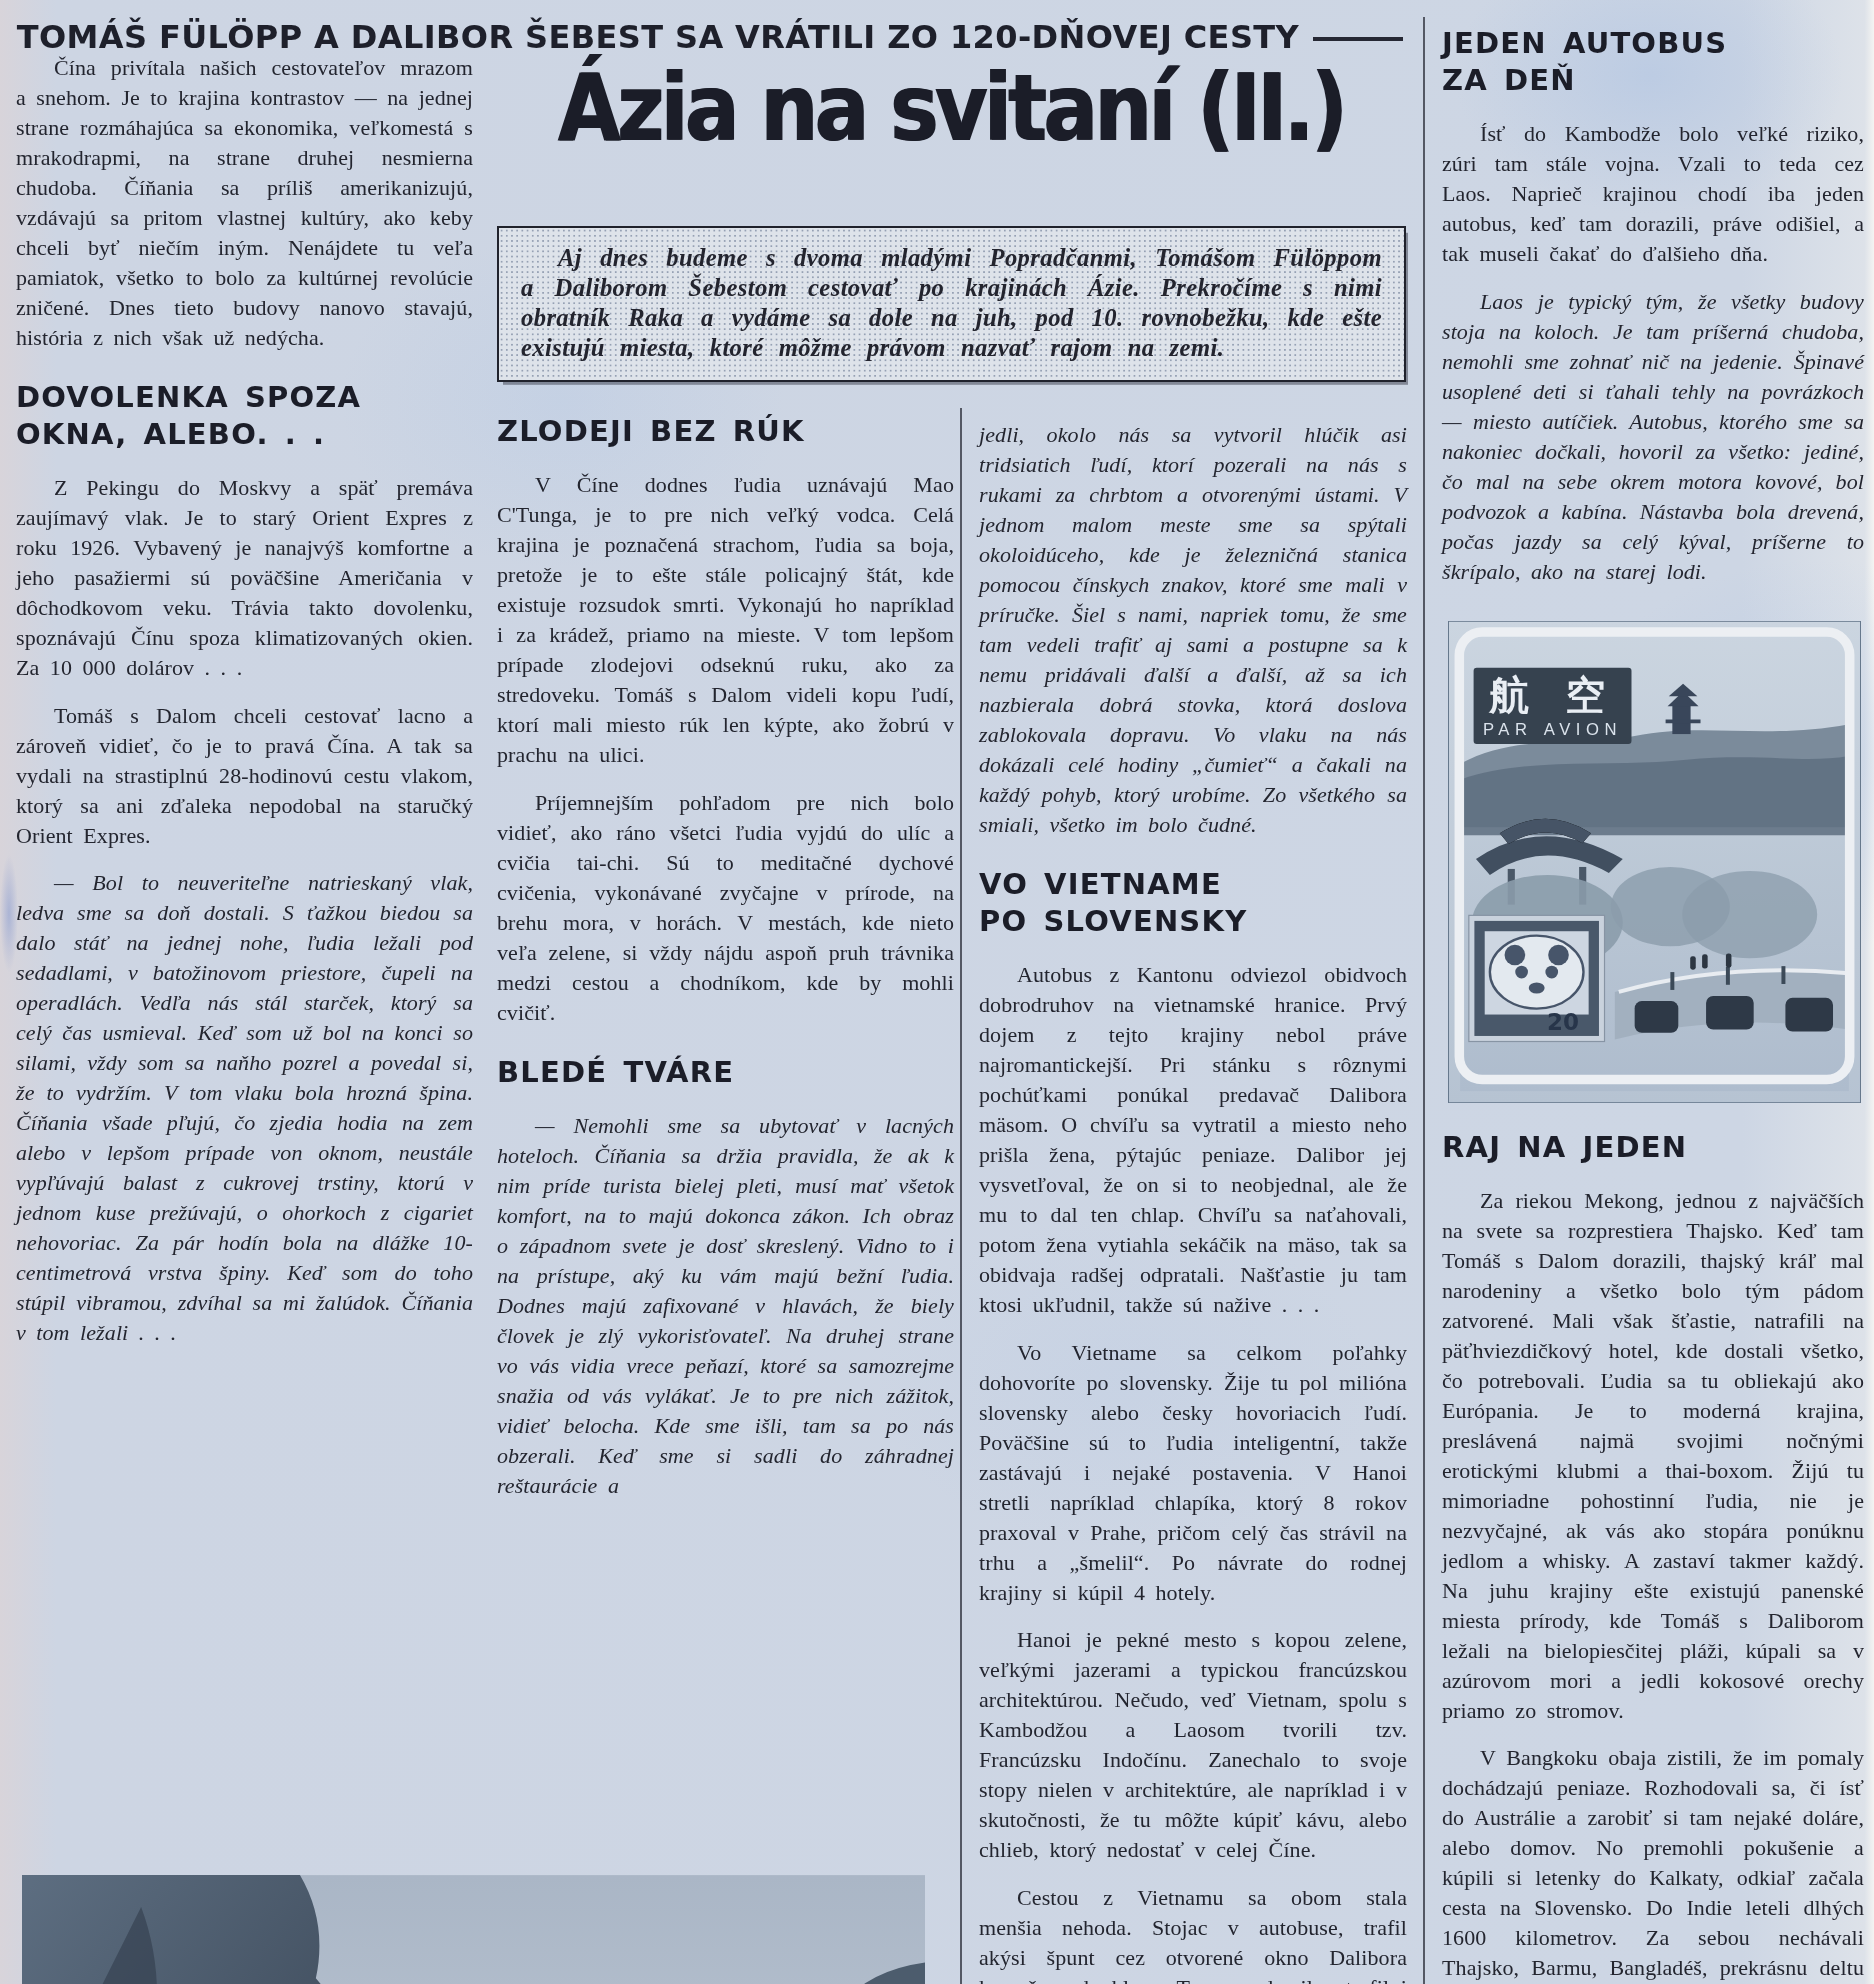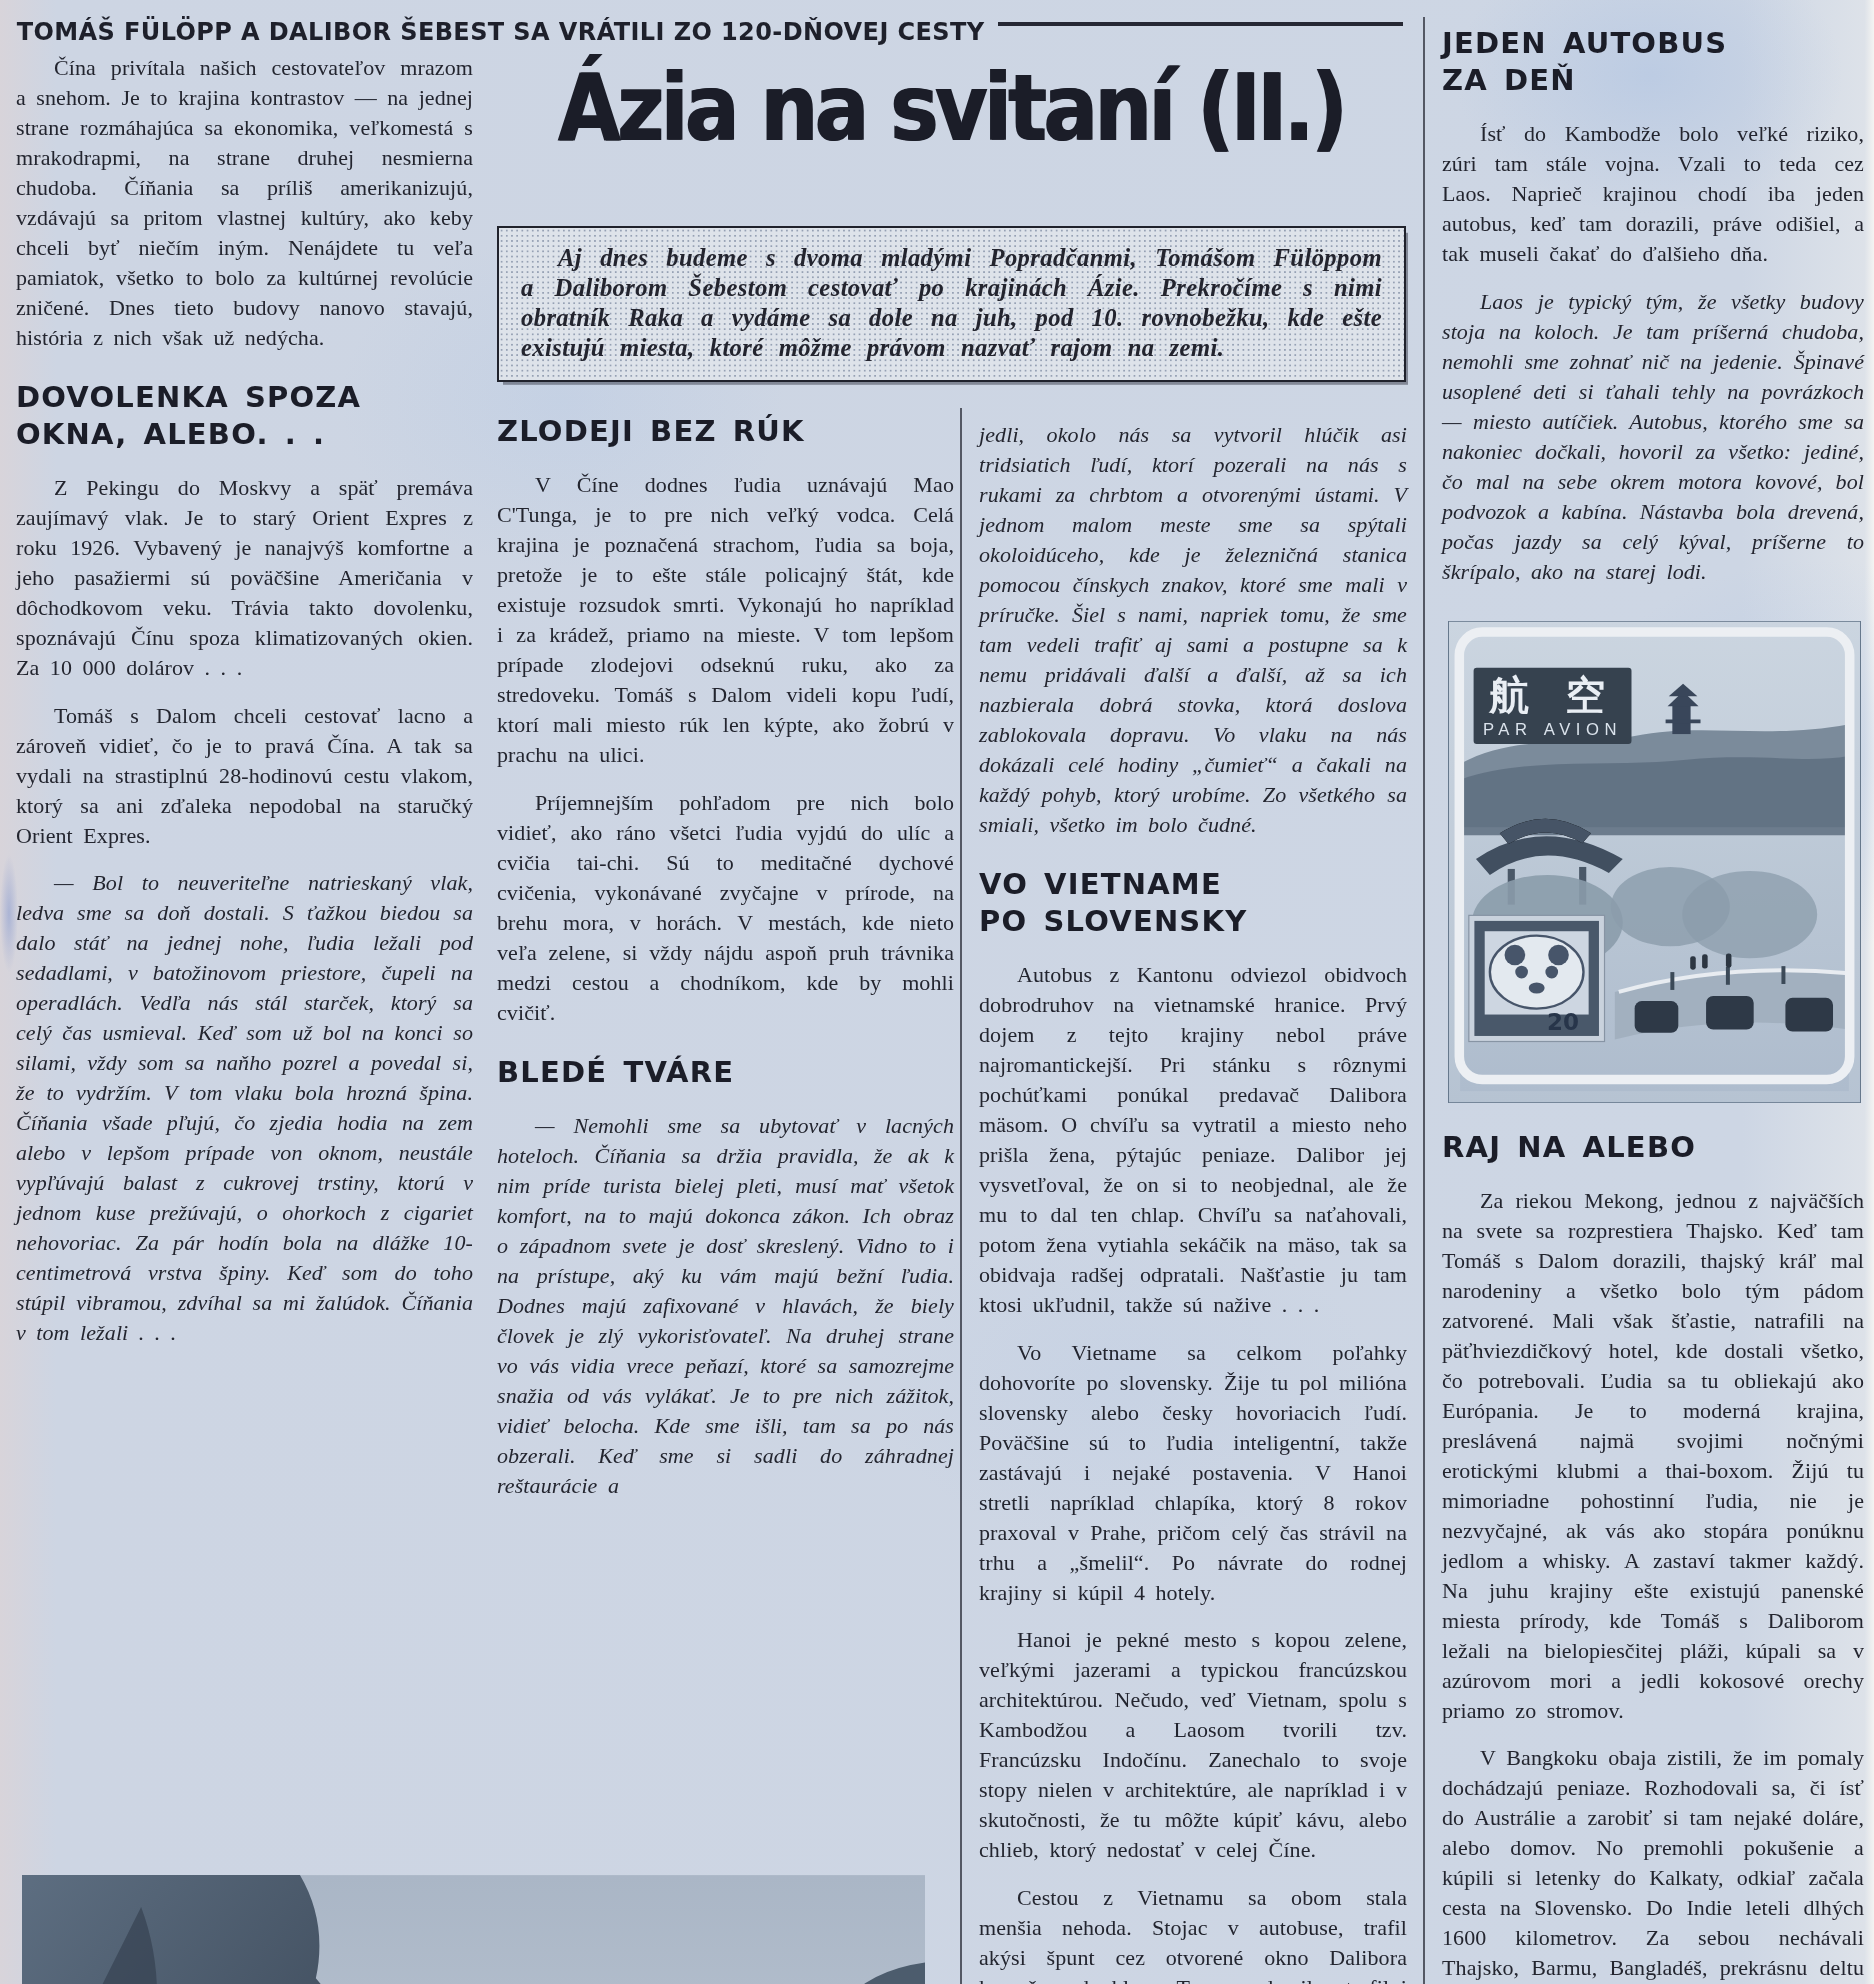--- a/index.html
+++ b/index.html
@@ -9,22 +9,22 @@
     background:
       radial-gradient(ellipse 278px 198px at 88% 3%, rgba(150,180,225,.30), transparent 70%),
       radial-gradient(ellipse 357px 278px at 97% 30%, rgba(150,180,225,.24), transparent 70%),
       radial-gradient(ellipse 318px 238px at 30% 16%, rgba(160,190,230,.18), transparent 70%),
       radial-gradient(ellipse 437px 318px at 10% 88%, rgba(170,195,235,.22), transparent 70%),
       radial-gradient(ellipse 357px 238px at 60% 55%, rgba(165,190,228,.14), transparent 70%),
       linear-gradient(90deg,#d8d4da 0%,#cdd5e3 3%,#cdd6e4 93%,#dde2e9 99.5%,#f4f4f2 100%),
       #cdd6e4;
   }
   
-  .masthead{position:absolute;left:16.7px;top:18px;width:1386px;display:flex;
-    font-family:"DejaVu Sans","Liberation Sans",sans-serif;font-weight:bold;font-size:24px;
+  .masthead{position:absolute;left:16.7px;top:18px;width:1386px;display:flex;align-items:center;
+    font-family:"DejaVu Sans","Liberation Sans",sans-serif;font-weight:bold;font-size:32px;
     letter-spacing:0.4px;color:#1e202b;white-space:nowrap;}
   .masthead .rule{flex:1;height:4.4px;background:#262834;margin-left:13.5px;margin-top:4px;min-width:48px;}
   
   .title{position:absolute;left:488px;top:60px;width:925px;text-align:center;
     font-family:"DejaVu Sans","Liberation Sans",sans-serif;font-weight:bold;font-size:81px;
     letter-spacing:-3.6px;line-height:1.05;color:#1b1d28;white-space:nowrap;
     text-shadow:1.6px 0 0 currentColor;transform:scaleY(1.14);transform-origin:top center;}
   
   .introbox{position:absolute;left:497px;top:226px;width:909px;height:156px;box-sizing:border-box;
     border:2.8px solid #20222c;padding:15px 22px 12px;
@@ -180,21 +180,21 @@
           <circle cx="168" cy="842" r="26" fill="#47556a"></circle>
           <circle cx="278" cy="842" r="26" fill="#47556a"></circle>
           <circle cx="185" cy="885" r="16" fill="#47556a"></circle>
           <circle cx="261" cy="885" r="16" fill="#47556a"></circle>
           <ellipse cx="223" cy="925" rx="20" ry="14" fill="#47556a"></ellipse>
           <text x="330" y="1030" text-anchor="end" font-family="DejaVu Sans, sans-serif" font-size="58" font-weight="bold" fill="#27354a">20</text>
         </g>
       </svg>
     </div>
 
-    <h3>RAJ NA ALEBO</h3>
+    <h3>RAJ NA JEDEN</h3>
     <p>Za riekou Mekong, jednou z najväčších na svete sa rozprestiera Thajsko. Keď tam Tomáš s Dalom dorazili, thajský kráľ mal narodeniny a všetko bolo tým pádom zatvorené. Mali však šťastie, natrafili na päťhviezdičkový hotel, kde dostali všetko, čo potrebovali. Ľudia sa tu obliekajú ako Európania. Je to moderná krajina, preslávená najmä svojimi nočnými erotickými klubmi a thai-boxom. Žijú tu mimoriadne pohostinní ľudia, nie je nezvyčajné, ak vás ako stopára ponúknu jedlom a whisky. A zastaví takmer každý. Na juhu krajiny ešte existujú panenské miesta prírody, kde Tomáš s Daliborom ležali na bielopiesčitej pláži, kúpali sa v azúrovom mori a jedli kokosové orechy priamo zo stromov.</p>
     <p>V Bangkoku obaja zistili, že im pomaly dochádzajú peniaze. Rozhodovali sa, či ísť do Austrálie a zarobiť si tam nejaké doláre, alebo domov. No premohli pokušenie a kúpili si letenky do Kalkaty, odkiaľ začala cesta na Slovensko. Do Indie leteli dlhých 1600 kilometrov. Za sebou nechávali Thajsko, Barmu, Bangladéš, prekrásnu deltu rieky Gangy . . .</p>
 
   </div>
 
   <div class="bay-photo">
     <svg viewBox="0 0 2274 1596" xmlns="http://www.w3.org/2000/svg">
       <defs>
         <linearGradient id="sky" x1="0" y1="0" x2="0" y2="1">
           <stop offset="0" stop-color="#aab6c6"></stop>

